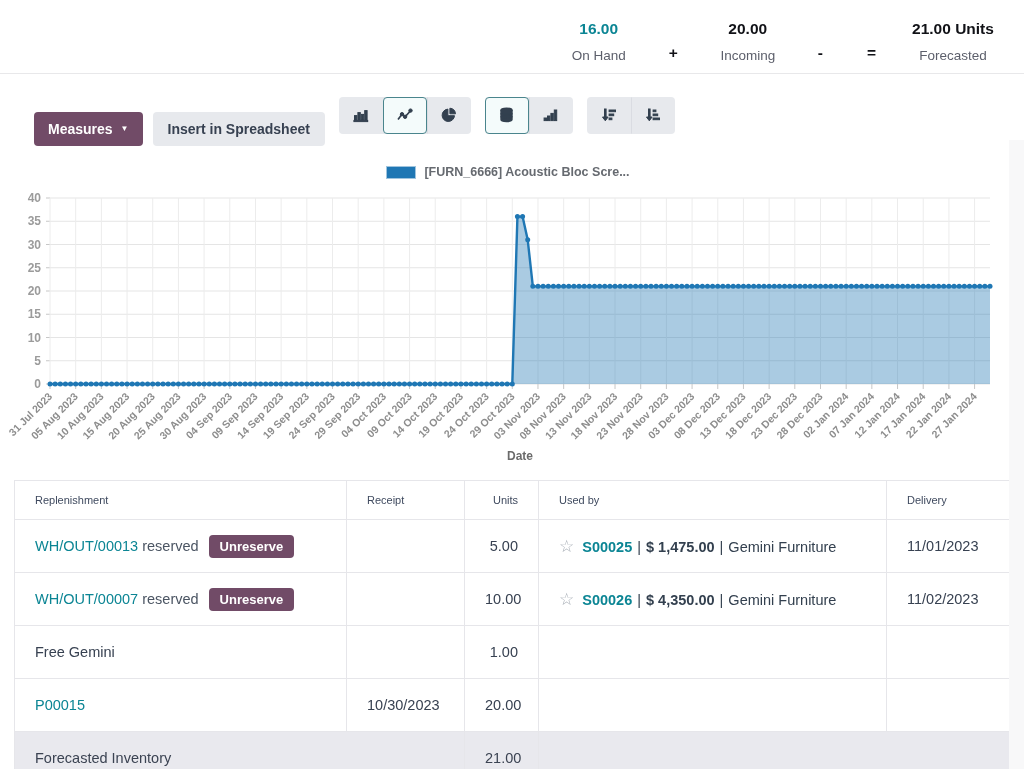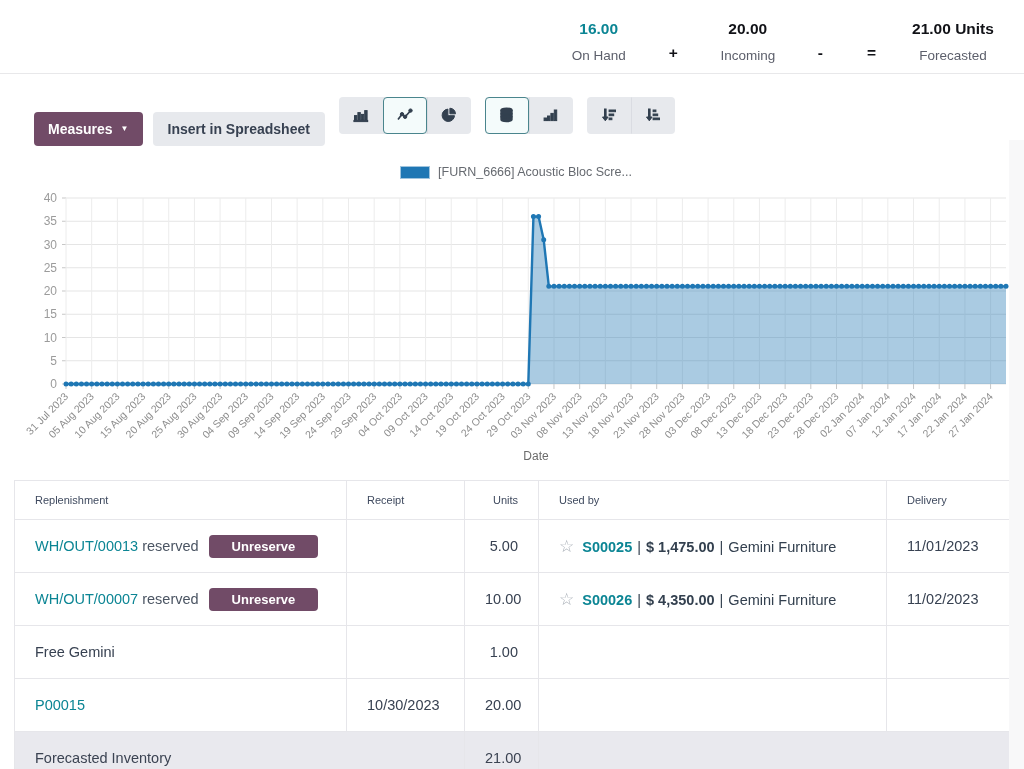--- a/index.html
+++ b/index.html
@@ -28,38 +28,38 @@
   .btn-insert { background:#e7e9ed; color:#374151; font-size:14px; font-weight:600; padding:9px 15px; margin-right:4px; }
   .btn-group { display:flex; background:#e7e9ed; border-radius:4px; }
   .btn-group + .btn-group { margin-left:4px; }
   .icon-btn { width:44px; height:37px; background:transparent; border:1px solid transparent; border-radius:4px; display:flex; align-items:center; justify-content:center; cursor:pointer; }
   .icon-btn + .icon-btn { border-left:1px solid #dadce2; border-top-left-radius:0; border-bottom-left-radius:0; }
   .icon-btn.active { background:#f4fbfb; border:1px solid #4a858d; border-radius:4px; }
   .icon-btn svg { display:block; }
   .ic { fill:#33404f; stroke:#33404f; }
 
   
-  .chart-wrap { padding:6px 14px 0 22px; }
+  .chart-wrap { padding:6px 14px 0 6px;font-weight:bold; }
   .legend { display:flex; align-items:center; justify-content:center; gap:8px; height:20px; margin-bottom:2px; }
   .legend .swatch { width:30px; height:13px; background:#1f77b4; border:1px solid #9fc4de; }
   .legend .legend-text { font-size:12.5px; color:#666a70; }
 
   
   .table-wrap { padding:8px 14px 0 14px; }
   table { width:996px; border-collapse:collapse; table-layout:fixed; font-size:14.5px; color:#374151; }
   col.c-replenish { width:332px; } col.c-receipt { width:118px; } col.c-units { width:74px; }
   col.c-usedby { width:348px; } col.c-delivery { width:124px; }
   th, td { border:1px solid #e6e6ea; padding:13px 20px; text-align:left; vertical-align:middle; overflow:hidden; white-space:nowrap; }
   th { font-weight:400; color:#3f4a5f; font-size:11px; }
   td { height:53px; }
   .num { text-align:right; }
   a.doc-link { color:#0b8594; text-decoration:none; font-weight:400; }
   a.ref-link { color:#0b8594; text-decoration:none; font-weight:700; }
   .reserved { color:#4b5563; }
-  .badge { display:inline-block; margin-left:10px; background:#714b67; color:#fff; font-size:13px; font-weight:700; padding:4px 23px; border-radius:4px; border:none; cursor:pointer; font-family:inherit; }
+  .badge { display:inline-block; margin-left:10px; background:#714b67; color:#fff; font-size:13px; font-weight:700; padding:4px 11px; border-radius:4px; border:none; cursor:pointer; font-family:inherit; }
   .star { color:#aab0b8; font-size:17px; margin-right:8px; cursor:pointer; }
   .amount { font-weight:700; color:#33404f; }
   .customer { color:#33404f; }
   .sep { color:#33404f; padding:0 5px; }
   tr.footer-row td { background:#e9e9ee; color:#3b4352; }
   .gutter { position:absolute; right:0; top:140px; bottom:0; width:15px; background:#f8f8f9; }
 </style>
 </head>
 <body>
 

